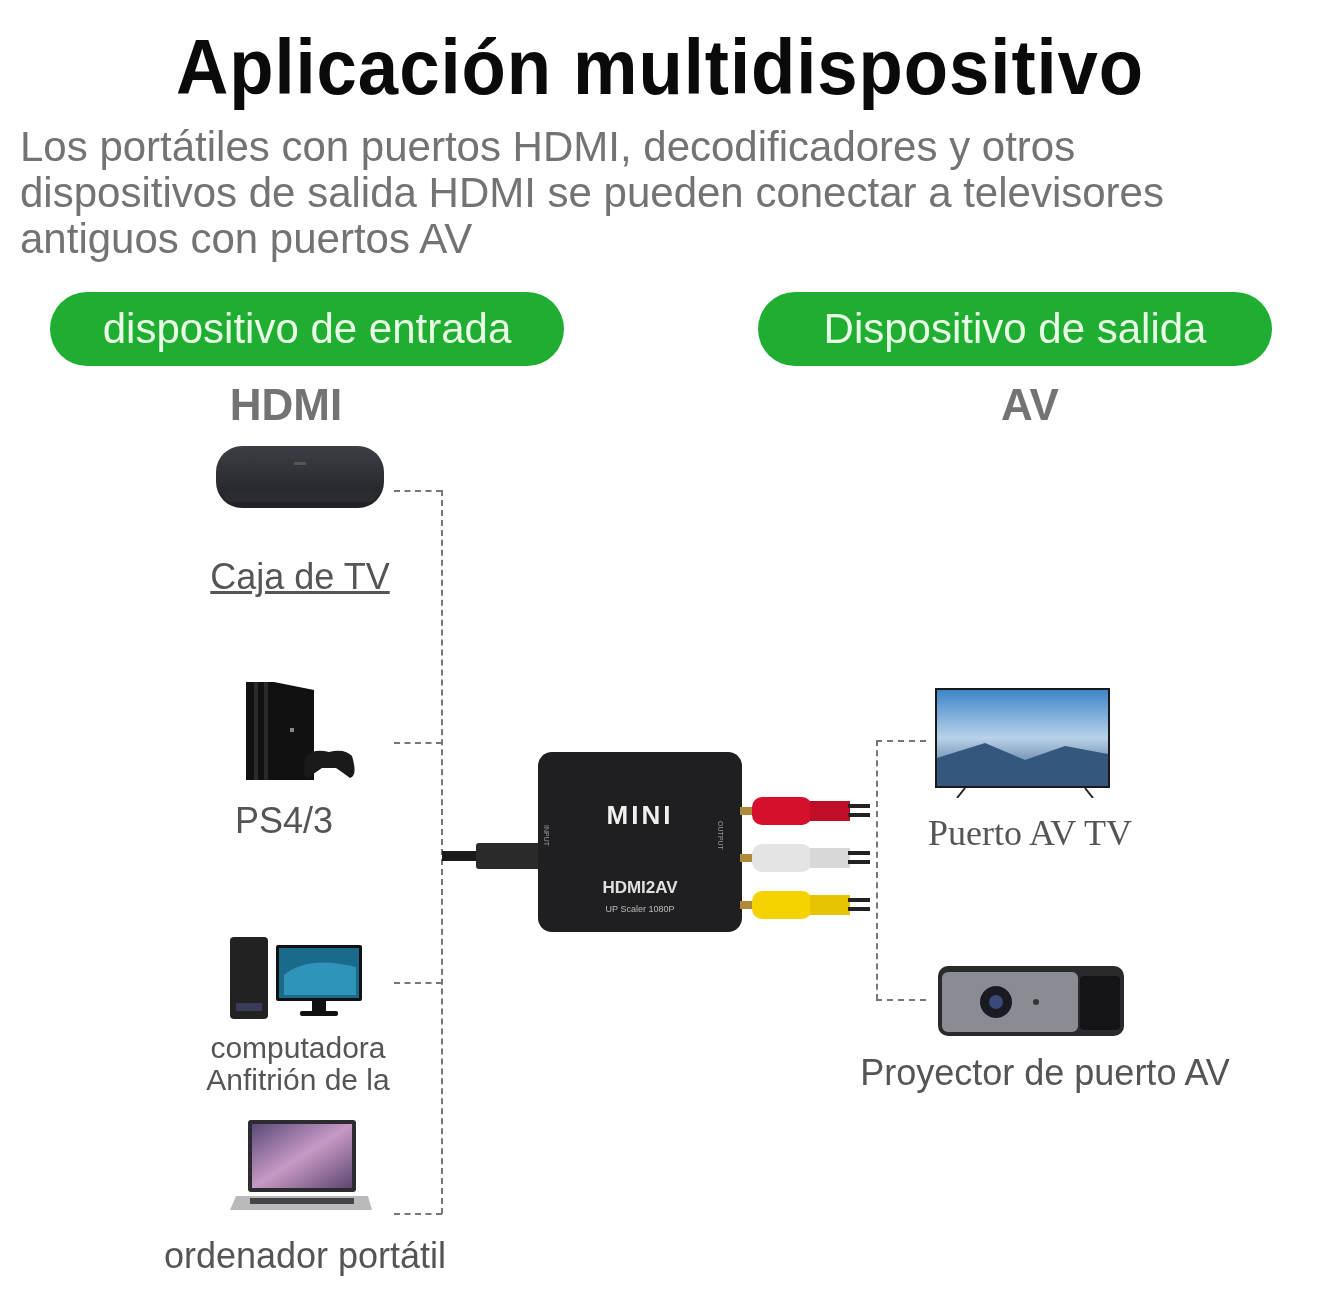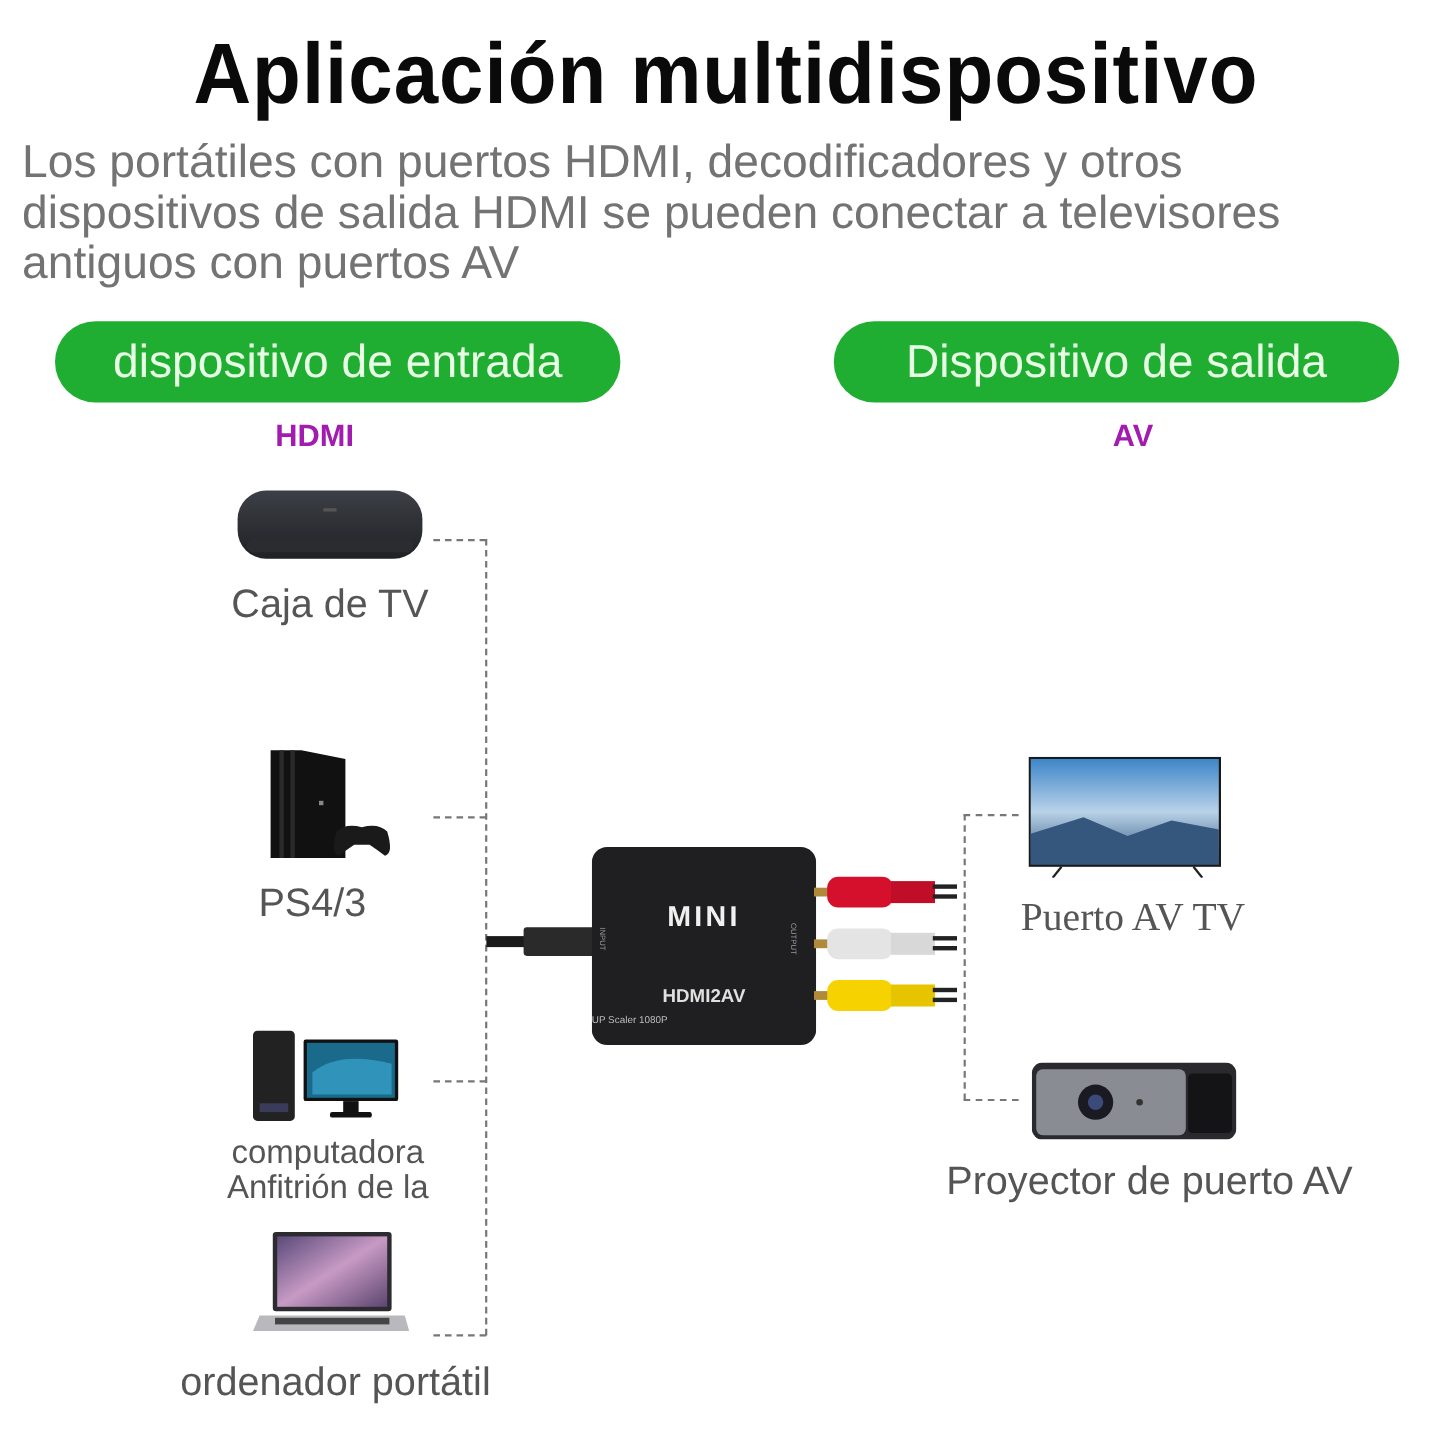--- a/index.html
+++ b/index.html
@@ -16,35 +16,35 @@
   .subtitle {
     top: 124px; left: 20px; width: 1280px; text-align: left;
     font-size: 42px; line-height: 46px; color: #737373;
   }
   .pill {
     height: 74px; border-radius: 37px; background: #1fae31;
     color: #e8ffe6; font-size: 42px; line-height: 74px; text-align: center;
   }
   .pill.left { top: 292px; left: 50px; width: 514px; }
   .pill.right { top: 292px; left: 758px; width: 514px; }
-  .head { font-size: 28px; font-weight: bold; color: #a21caf; text-align: center; }
+  .head { font-size: 44px; font-weight: bold; color: #737373; text-align: center; }
   .head.hdmi { top: 380px; left: 186px; width: 200px; }
   .head.av { top: 380px; left: 930px; width: 200px; }
   .lbl { font-size: 36px; color: #555; text-align: center; white-space: nowrap; }
   .dash-h { border-top: 2px dashed #777; height: 0; }
   .dash-v { border-left: 2px dashed #777; width: 0; }
 
   
   .tvbox { top: 440px; left: 214px; width: 172px; height: 75px; }
   .ps4 { top: 680px; left: 244px; width: 115px; height: 105px; }
   .pc { top: 935px; left: 228px; width: 136px; height: 85px; }
   .laptop { top: 1120px; left: 228px; width: 144px; height: 98px; }
   .tv { top: 688px; left: 935px; width: 175px; height: 110px; }
   .projector { top: 966px; left: 938px; width: 186px; height: 70px; }
-  .adapter { top: 770px; left: 538px; width: 204px; height: 160px; }
+  .adapter { top: 752px; left: 538px; width: 204px; height: 160px; }
   .hdmicable { top: 835px; left: 442px; width: 100px; height: 40px; }
   .rca { left: 740px; width: 130px; height: 36px; }
 </style>
 </head>
 <body>
 
 <div class="abs title">Aplicación multidispositivo</div>
 <div class="abs subtitle">
   <div>Los portátiles con puertos HDMI, decodificadores y otros</div>
   <div>dispositivos de salida HDMI se pueden conectar a televisores</div>
@@ -72,21 +72,21 @@
         <linearGradient id="gb" x1="0" y1="0" x2="0" y2="1">
           <stop offset="0" stop-color="#3c3f45"></stop>
           <stop offset="1" stop-color="#1f2125"></stop>
         </linearGradient>
       </defs>
     <rect x="2" y="6" width="168" height="62" rx="26" fill="url(#gb)"></rect>
     <rect x="10" y="50" width="152" height="12" rx="6" fill="#2a2c30"></rect>
     <rect x="80" y="22" width="12" height="3" fill="#555"></rect>
   </svg>
 </div>
-<div class="abs lbl" style="top:528px; left:170px; width:260px;">Caja de TV</div>
+<div class="abs lbl" style="top:556px; left:170px; width:260px;text-decoration:underline;">Caja de TV</div>
 
 <div class="abs ps4">
   <svg width="115" height="105" viewBox="0 0 115 105">
     <polygon points="2,2 30,2 70,10 70,100 2,100" fill="#111"></polygon>
     <rect x="10" y="2" width="4" height="98" fill="#2a2a2a"></rect>
     <rect x="20" y="2" width="4" height="98" fill="#2a2a2a"></rect>
     <rect x="46" y="48" width="4" height="4" fill="#888"></rect>
     <path d="M62 76 Q70 68 85 72 Q100 68 108 76 Q114 96 106 98 Q98 92 92 88 L78 88 Q72 92 64 98 Q56 96 62 76 Z" fill="#1a1a1a"></path>
   </svg>
 </div>
@@ -131,21 +131,21 @@
     <rect x="34" y="8" width="66" height="26" rx="3" fill="#2a2a2a"></rect>
   </svg>
 </div>
 
 <div class="abs adapter">
   <svg width="204" height="180" viewBox="0 0 204 180">
     <rect x="0" y="0" width="204" height="180" rx="14" fill="#1f1f21"></rect>
   </svg>
   <div class="abs" style="top:48px; left:0; width:204px; text-align:center; color:#f0f0f0; font-size:26px; font-weight:bold; letter-spacing:3px;">MINI</div>
   <div class="abs" style="top:126px; left:0; width:204px; text-align:center; color:#e0e0e0; font-size:17px; font-weight:bold;">HDMI2AV</div>
-  <div class="abs" style="top:152px; left:0; width:204px; color:#bdbdbd; font-size:9px;">UP Scaler 1080P</div>
+  <div class="abs" style="top:152px; left:0; width:204px; text-align:center; color:#bdbdbd; font-size:9px;">UP Scaler 1080P</div>
   <div class="abs" style="top:80px; left:-2px; color:#999; font-size:7px; transform:rotate(90deg);">INPUT</div>
   <div class="abs" style="top:80px; left:168px; color:#999; font-size:7px; transform:rotate(90deg);">OUTPUT</div>
 </div>
 
 <div class="abs rca" style="top:793px;">
   <svg width="130" height="36" viewBox="0 0 130 36">
       <rect x="0" y="14" width="14" height="8" fill="#b08a3a"></rect>
       <rect x="12" y="4" width="60" height="28" rx="10" fill="#d4102c"></rect>
       <rect x="70" y="8" width="40" height="20" fill="#c10e28"></rect>
       <rect x="108" y="11" width="22" height="4" fill="#222"></rect>

